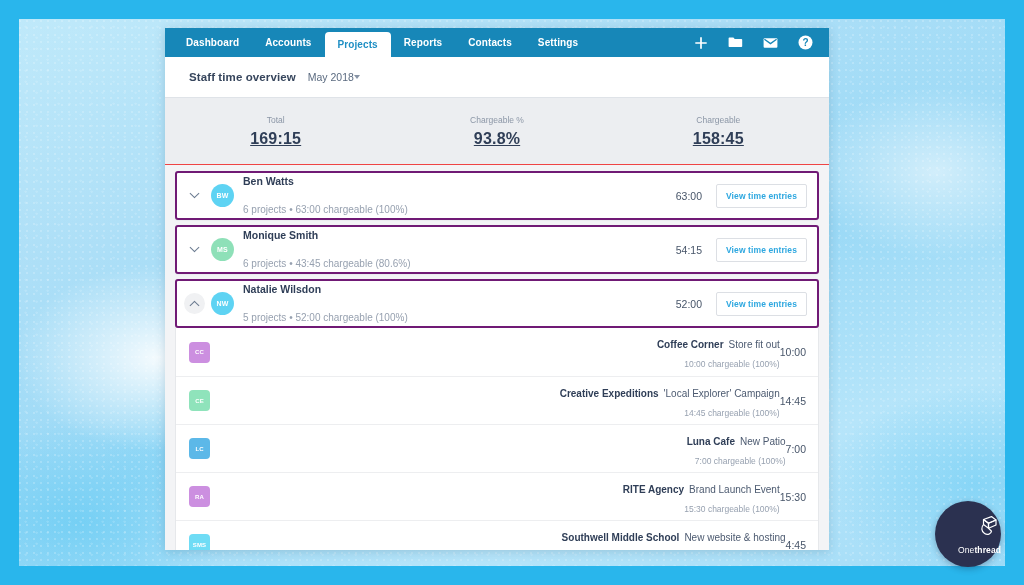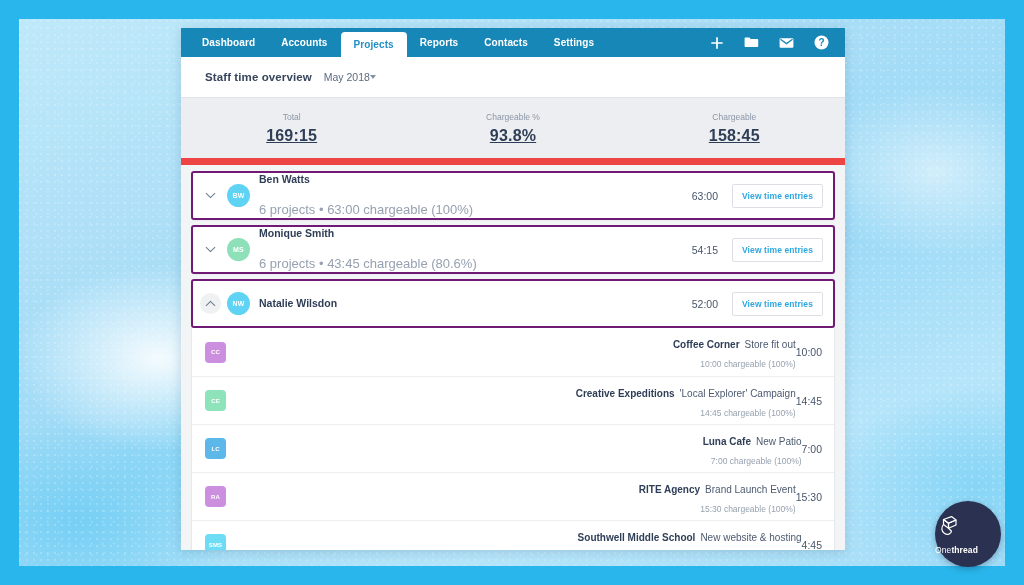--- a/index.html
+++ b/index.html
@@ -40,21 +40,21 @@
     background-image:
       radial-gradient(circle at 10% 30%, rgba(255,255,255,.25) 0 1px, transparent 1.4px),
       radial-gradient(circle at 60% 70%, rgba(255,255,255,.18) 0 1px, transparent 1.4px);
     background-size: 7px 7px, 11px 11px;
     opacity: .8;
   }
 
   
   #app {
     position: absolute;
-    left: 181px;
+    left: 165px;
     top: 28px;
     width: 664px;
     height: 522px;
     background: #7dd3fc;
     box-shadow: 0 2px 10px rgba(20,60,90,.18);
     overflow: hidden;
     display: flex;
     flex-direction: column;
   }
 
@@ -131,21 +131,21 @@
     width: 0; height: 0;
     border-left: 3.5px solid transparent;
     border-right: 3.5px solid transparent;
     border-top: 4px solid #8793a5;
   }
 
   
   .summary {
     background: #eceef1;
     border-top: 1px solid #dfe3e8;
-    border-bottom: 7px solid #ef4444;
+    border-bottom: 1px solid #ef4444;
     height: 68px;
     display: flex;
     align-items: center;
     flex: 0 0 auto;
   }
   .stat { flex: 1 1 0; text-align: center; }
   .stat-label { font-size: 8.5px; color: #8b96a6; margin-bottom: 5px; }
   .stat-value { font-size: 16px; font-weight: bold; color: #2f3e57; letter-spacing: .2px; text-decoration: underline; }
 
   
@@ -196,21 +196,21 @@
     font-size: 7px;
     font-weight: bold;
     color: #ffffff;
     letter-spacing: .2px;
   }
   .staff-info { flex: 1 1 auto; min-width: 0; }
   .staff-name {
     font-size: 10.5px; font-weight: bold; color: #2f3e57;
     line-height: 1.25;
   }
-  .staff-sub { font-size: 13px; color: #97a1b0; line-height: 1.35; margin-top: 15px; }
+  .staff-sub { font-size: 10px; color: #97a1b0; line-height: 1.35; margin-top: 15px; }
   .staff-total {
     font-size: 10.5px; color: #475569;
     margin-right: 14px;
     flex: 0 0 auto;
   }
   .view-btn {
     font-size: 8.5px;
     font-weight: bold;
     color: #2fa8e0;
     background: #ffffff;
@@ -260,21 +260,21 @@
   
   #badge {
     position: absolute;
     right: 23px;
     bottom: 18px;
     width: 66px; height: 66px;
     border-radius: 50%;
     background: #2b3150;
     display: flex;
     flex-direction: column;
-    align-items: flex-start;
+    align-items: flex-end;
     justify-content: center;
     cursor: pointer;
     box-shadow: 0 2px 6px rgba(20,30,60,.3);
   }
   #badge .mark { margin-bottom: 2px; }
   #badge .wordmark {
     font-size: 8.5px;
     color: #ffffff;
     letter-spacing: .1px;
   }
@@ -380,20 +380,21 @@
       </div>
 
       <div class="staff-card" style="margin-bottom:0">
         <div class="staff-row">
           <div class="chev-btn open">
               <span class="chev up"></span>
             </div>
           <div class="avatar" style="background:#5ed3f3">NW</div>
           <div class="staff-info">
             <div class="staff-name">Natalie Wilsdon</div>
+            <div class="staff-sub">5 projects • 52:00 chargeable (100%)</div>
           </div>
           <div class="staff-total">52:00</div>
           <button class="view-btn">View time entries</button>
         </div>
       </div>
 
       <div class="project-card">
         <div class="project-row">
           <div class="ptile" style="background:#cc8fe0">CC</div>
           <div class="project-info">

